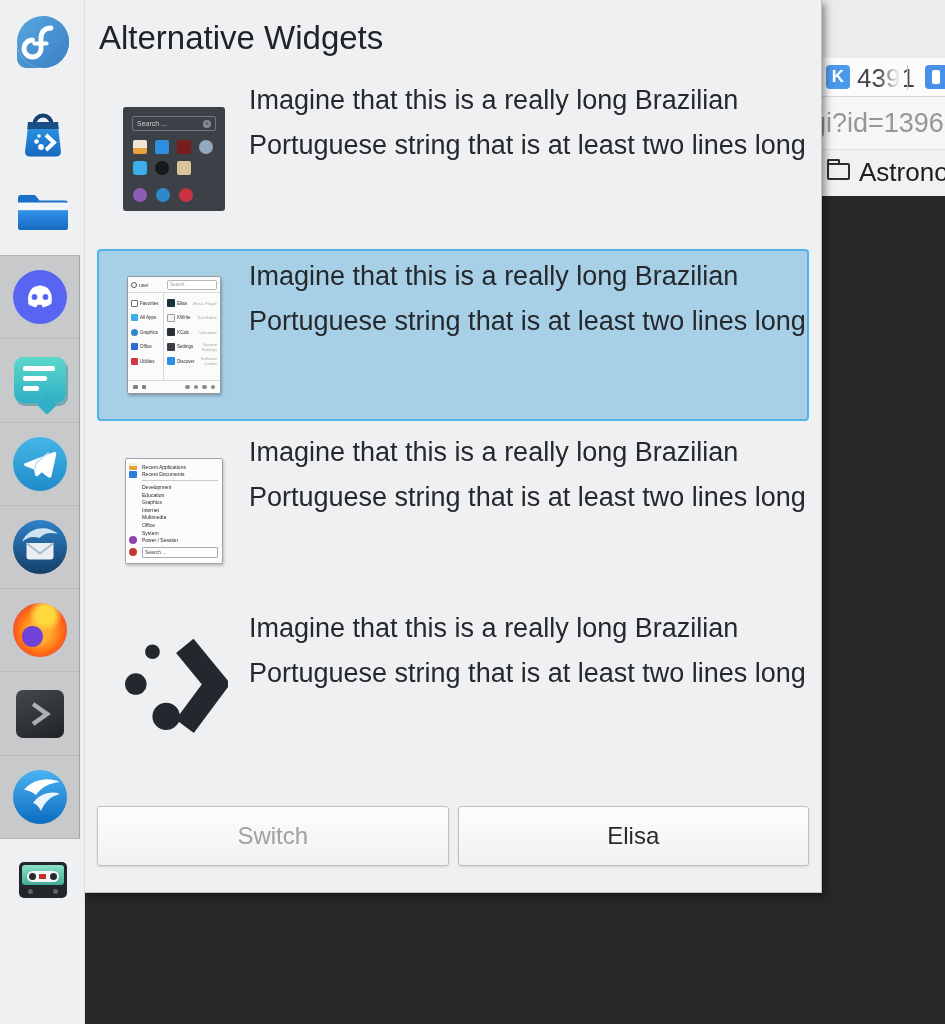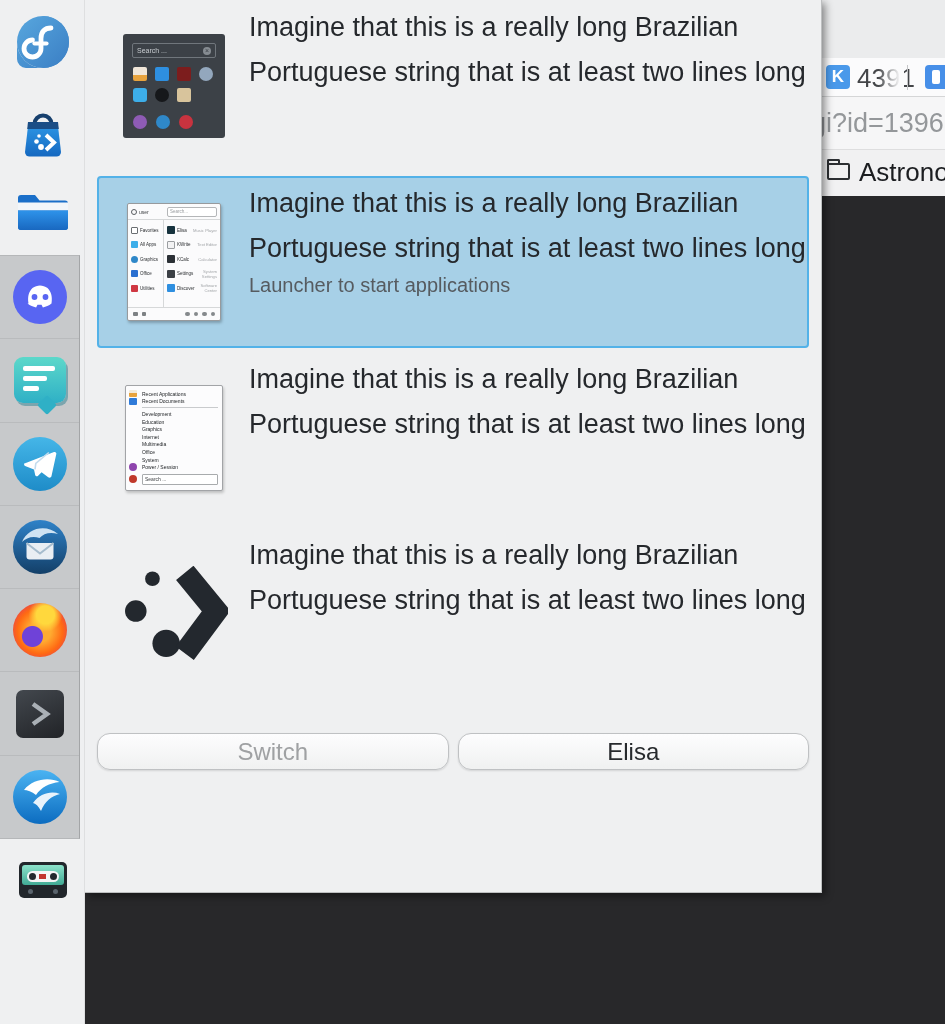--- a/index.html
+++ b/index.html
@@ -74,21 +74,21 @@
     box-shadow:3px 3px 8px rgba(0,0,0,.45); }
   .dlg-title { font-size:33px; font-weight:400; color:#202428; margin:19px 0 16px 2px; }
   .option { display:flex; height:172px; border:2px solid transparent; border-radius:4px; margin-bottom:4px; }
   .option.selected { background:#a7d0e7; border-color:#53b2e8; }
   .thumb-col { width:150px; flex:none; display:flex; align-items:center; justify-content:center; }
   .text-col { flex:1; padding-top:3px; min-width:0; }
   .opt-title { font-size:27px; line-height:44.5px; color:#25282c; }
   .opt-desc { font-size:20px; color:#7d8287; margin-top:4px; }
   .option.selected .opt-desc { color:#565b60; }
   .btn-row { display:flex; gap:9px; margin-top:33px; }
-  .btn { flex:1; height:37px; border:1px solid #bfc1c3; border-radius:13px;
+  .btn { flex:1; height:60px; border:1px solid #bfc1c3; border-radius:3px;
     background:linear-gradient(#fdfdfe,#f0f1f1); font-size:24px; font-family:inherit;
     box-shadow:0 1px 2px rgba(0,0,0,.12); }
   .btn.disabled { color:#9fa1a3; }
   .btn.normal { color:#272a2d; }
 
   
   .da-thumb { width:102px; height:104px; background:#3c4147; border-radius:3px; padding:8px 7px; }
   .da-search { height:15px; border:1px solid #70767c; border-radius:2px; display:flex; align-items:center;
     justify-content:space-between; padding:0 4px; color:#c9cdd1; font-size:7px; margin:1px 2px 0 2px; }
   .da-x { width:8px; height:8px; border-radius:50%; background:#868c92; color:#3c4147; font-size:7px; line-height:8px; text-align:center; }
@@ -164,20 +164,21 @@
 </div>
 <div class="b-url">
   <div class="url-text">gi?id=13962</div>
 </div>
 <div class="b-bm">
   <div class="bm-folder"></div>
   <div class="bm-label">Astrono</div>
 </div>
 
 <div class="dialog">
+  <h1 class="dlg-title">Alternative Widgets</h1>
 
   <div class="option">
     <div class="thumb-col">
       <div class="da-thumb">
         <div class="da-search">
           <span>Search ...</span>
           <span class="da-x">×</span>
         </div>
         <div class="da-grid">
           <span class="da-ic da1"></span>
@@ -272,21 +273,20 @@
               <i></i>
               <i></i>
               <i></i>
               <i></i>
             </span>
         </div>
       </div>
     </div>
     <div class="text-col">
       <div class="opt-title">Imagine that this is a really long Brazilian Portuguese string that is at least two lines long</div>
-      <div class="opt-desc">Launcher to start applications</div>
     </div>
   </div>
 
   <div class="option">
     <div class="thumb-col">
       <div class="me-thumb">
         <div class="me-row">
             <span class="me-icslot">
               <span class="me-ic mi-orange"></span>
             </span>

